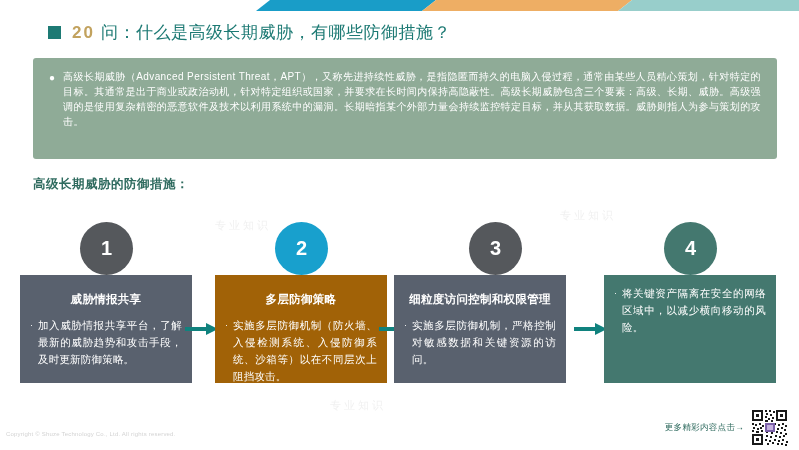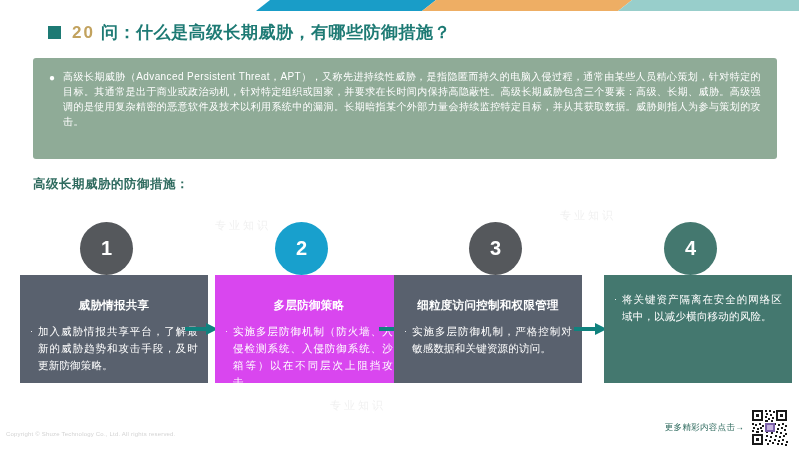--- a/index.html
+++ b/index.html
@@ -19,21 +19,21 @@
   .seg-orange { left:422px; width:210px; background:#eeae64;
                 clip-path:polygon(14px 0,100% 0,calc(100% - 14px) 100%,0 100%); }
   .seg-teal   { left:618px; width:181px; background:#98cecb;
                 clip-path:polygon(14px 0,100% 0,100% 100%,0 100%); }
 
   
   .heading { position:absolute; top:21px; left:14px; display:flex; align-items:center;padding-left:34px; }
   .head-square { width:13px; height:13px; background:#1d7a74; margin-right:11px; }
   .head-num { color:#c2a25e; font-size:17px; font-weight:bold; letter-spacing:2px;
               margin-right:6px; }
-  .head-text { color:#1d7a74; font-size:17px; font-weight:bold; letter-spacing:.5px; }
+  .head-text { color:#1d7a74; font-size:17px; font-weight:normal; letter-spacing:.5px; }
 
   
   .panel {
     position:absolute; left:33px; top:58px; width:744px; height:101px;
     background:#8fab97; border-radius:3px; padding:11px 16px 0 16px;
   }
   .panel-row { display:flex; }
   .panel-bullet {
     color:#ffffff; font-size:10px; line-height:18px; margin-right:8px; flex:0 0 auto;
   }
@@ -42,40 +42,40 @@
     text-align:justify;
   }
 
   
   .subhead { position:absolute; left:33px; top:176px;
              color:#2f6b5f; font-size:12.5px; font-weight:bold; letter-spacing:.5px;text-align:right; }
 
   
   .flow { position:absolute; left:0; top:222px; width:799px; height:170px; }
 
-  .card { position:absolute; top:53px; width:188px; height:108px; padding:6px 10px; }
+  .card { position:absolute; top:53px; width:172px; height:108px; padding:0 10px; }
   .card .ctitle {
     color:#ffffff; font-size:11.5px; font-weight:bold; text-align:center;
     padding-top:17px; letter-spacing:.3px; line-height:15px;
   }
   .card .cbodyrow { display:flex; margin-top:10px; }
   .card .cbullet { color:#ffffff; font-size:9px; line-height:17px; margin-right:5px;
                    flex:0 0 auto; }
   .card .cbody { color:#ffffff; font-size:10.5px; line-height:17px; letter-spacing:.2px;
                  text-align:justify; }
 
   .circle {
     position:absolute; top:0; width:53px; height:53px; border-radius:50%;
     color:#ffffff; font-size:20px; font-weight:bold;
     display:flex; align-items:center; justify-content:center;
   }
 
   .card-1 { left:20px;  background:#59616e; }
   .circ-1 { left:80px;  background:#55585c; }
-  .card-2 { left:215px; background:#d946ef; }
+  .card-2 { left:215px; background:#a16207; }
   .circ-2 { left:275px; background:#18a0cd; }
   .card-3 { left:394px; background:#59616e; }
   .circ-3 { left:469px; background:#55585c; }
   .card-4 { left:604px; background:#44786f; }
   .circ-4 { left:664px; background:#44786f; }
 
   .arrow { position:absolute; top:101px; width:33px; height:12px; }
   .arrow .stem { position:absolute; left:0; top:4px; width:23px; height:4px;
                  background:#10827e; }
   .arrow .head { position:absolute; left:21px; top:0; width:0; height:0;

